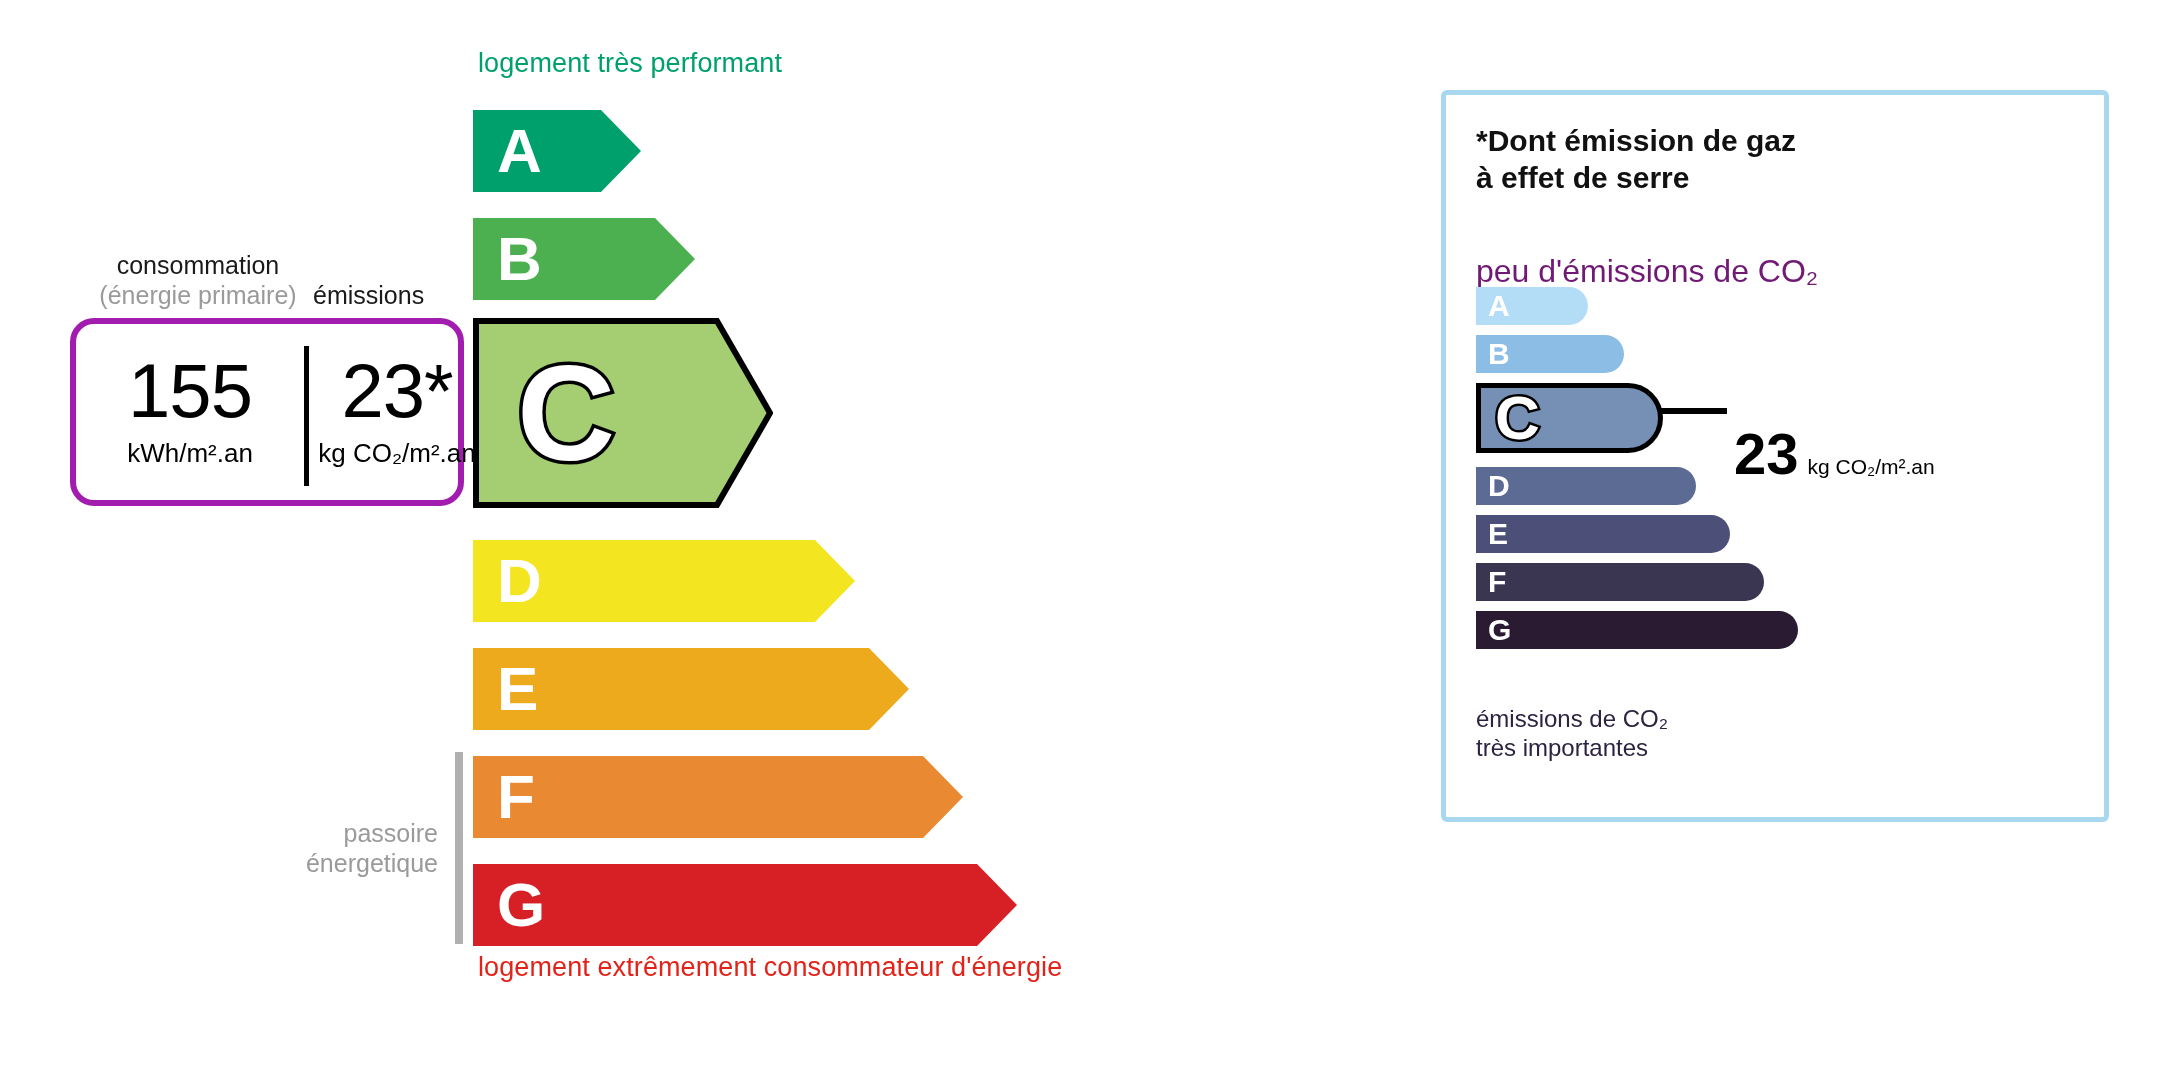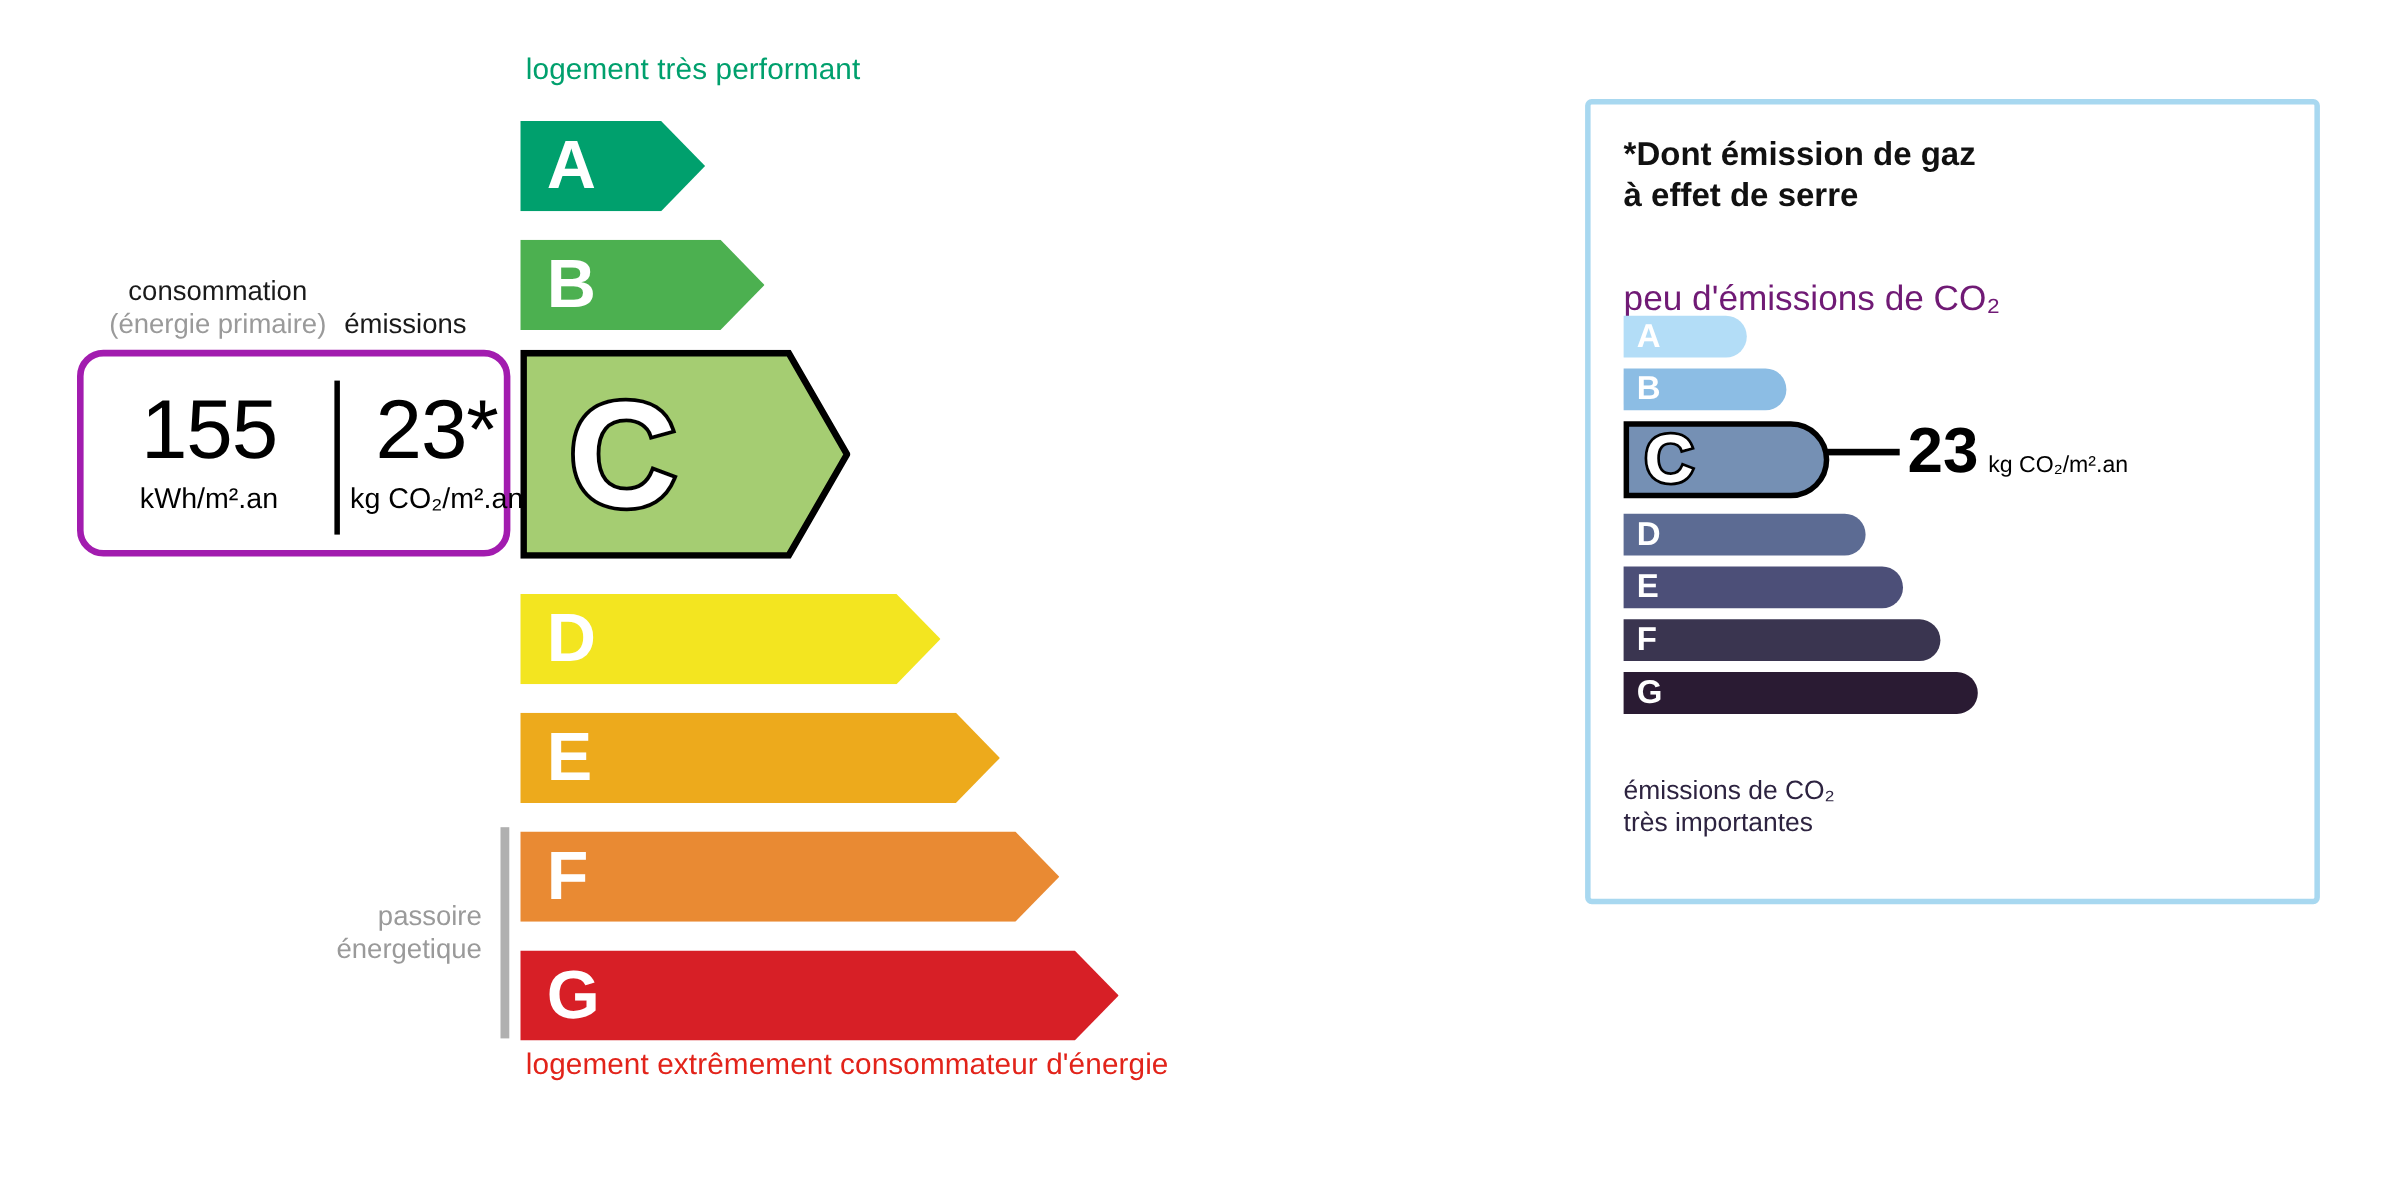--- a/index.html
+++ b/index.html
@@ -256,20 +256,21 @@
     top: 286px;
     display: flex;
     align-items: baseline;
     white-space: nowrap;
   }
   #co2-callout-value .big {
     font-size: 58px;
     font-weight: bold;
     color: #000;
     line-height: 1;
+    margin-top: 44px;
   }
   #co2-callout-value .unit {
     font-size: 21px;
     color: #000;
     margin-left: 9px;
   }
 </style>
 </head>
 <body>
 

